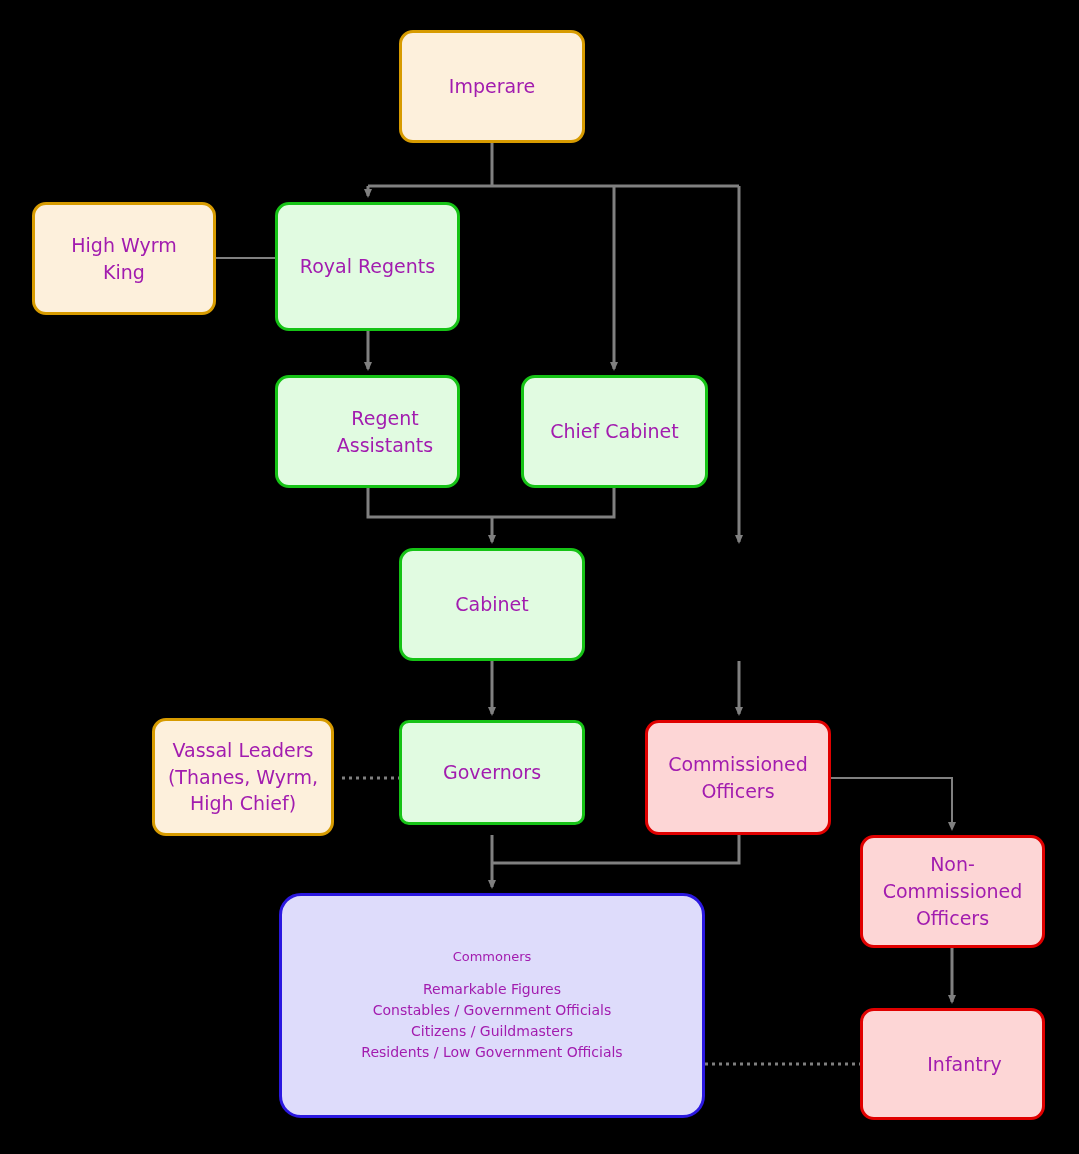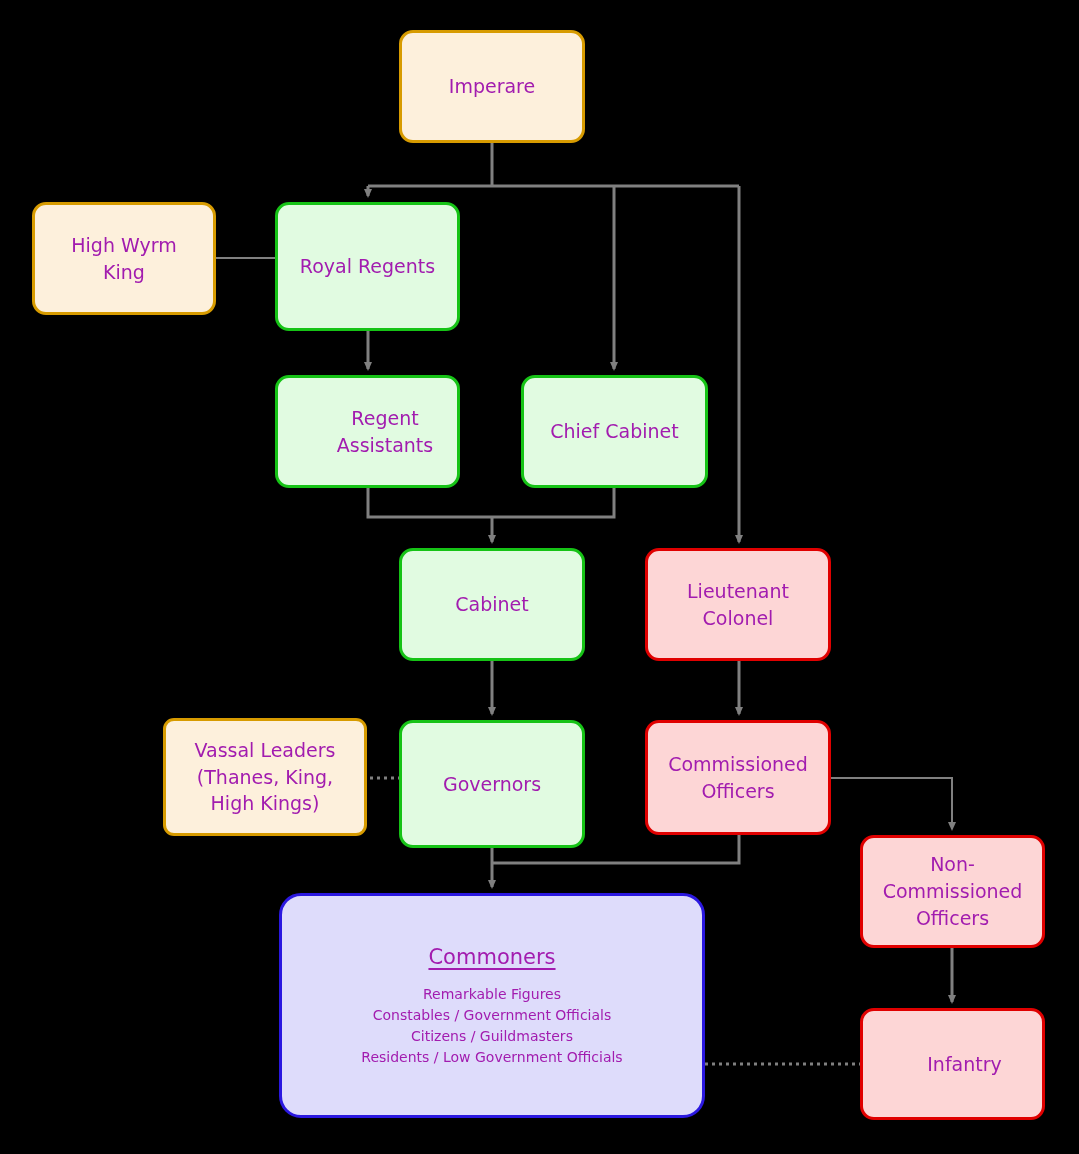--- a/index.html
+++ b/index.html
@@ -43,23 +43,22 @@
   }
   .node .line { display: block; white-space: nowrap; }
 
   .node.orange { background: #FDF0DC; border-color: #D79B00; }
   .node.green  { background: #E1FBE1; border-color: #16C316; }
   .node.red    { background: #FDD6D6; border-color: #E00000; }
   .node.blue   { background: #DEDCFB; border-color: #2B18E0; }
 
   .node.big { border-radius: 22px; }
   .node.big .title {
-    text-decoration: underline;
     text-underline-offset: 4px;
-    font-size: 21px;
+    font-size: 13px;
     margin-bottom: 12px;
   }
   .node.big .line { font-size: 14px; line-height: 1.5; }
 </style>
 </head>
 <body>
 
 <div id="canvas">
 
   <svg id="edges" viewBox="0 0 1079 1154" width="1079" height="1154">
@@ -122,32 +121,28 @@
   </div>
 
   <div class="node green" style="left:521px; top:375px; width:187px; height:113px;">
     <span class="line">Chief Cabinet</span>
   </div>
 
   <div class="node green" style="left:399px; top:548px; width:186px; height:113px;">
     <span class="line">Cabinet</span>
   </div>
 
-  <div class="node red" style="left:645px; top:548px; width:186px; height:113px;">
-    <span class="line">Lieutenant</span>
-    <span class="line">Colonel</span>
+
+  <div class="node orange" style="left:152px; top:718px; width:182px; height:118px;">
+    <span class="line">Vassal Leaders</span>
+    <span class="line">(Thanes, Wyrm,</span>
+    <span class="line">High Chief)</span>
   </div>
 
-  <div class="node orange" style="left:163px; top:718px; width:204px; height:118px;border-radius:11px;">
-    <span class="line">Vassal Leaders</span>
-    <span class="line">(Thanes, King,</span>
-    <span class="line">High Kings)</span>
-  </div>
-
-  <div class="node green" style="left:399px; top:720px; width:186px; height:128px;">
+  <div class="node green" style="left:399px; top:720px; width:186px; height:105px;border-radius:10px;">
     <span class="line">Governors</span>
   </div>
 
   <div class="node red" style="left:645px; top:720px; width:186px; height:115px;">
     <span class="line">Commissioned</span>
     <span class="line">Officers</span>
   </div>
 
   <div class="node red" style="left:860px; top:835px; width:185px; height:113px;">
     <span class="line">Non-</span>

